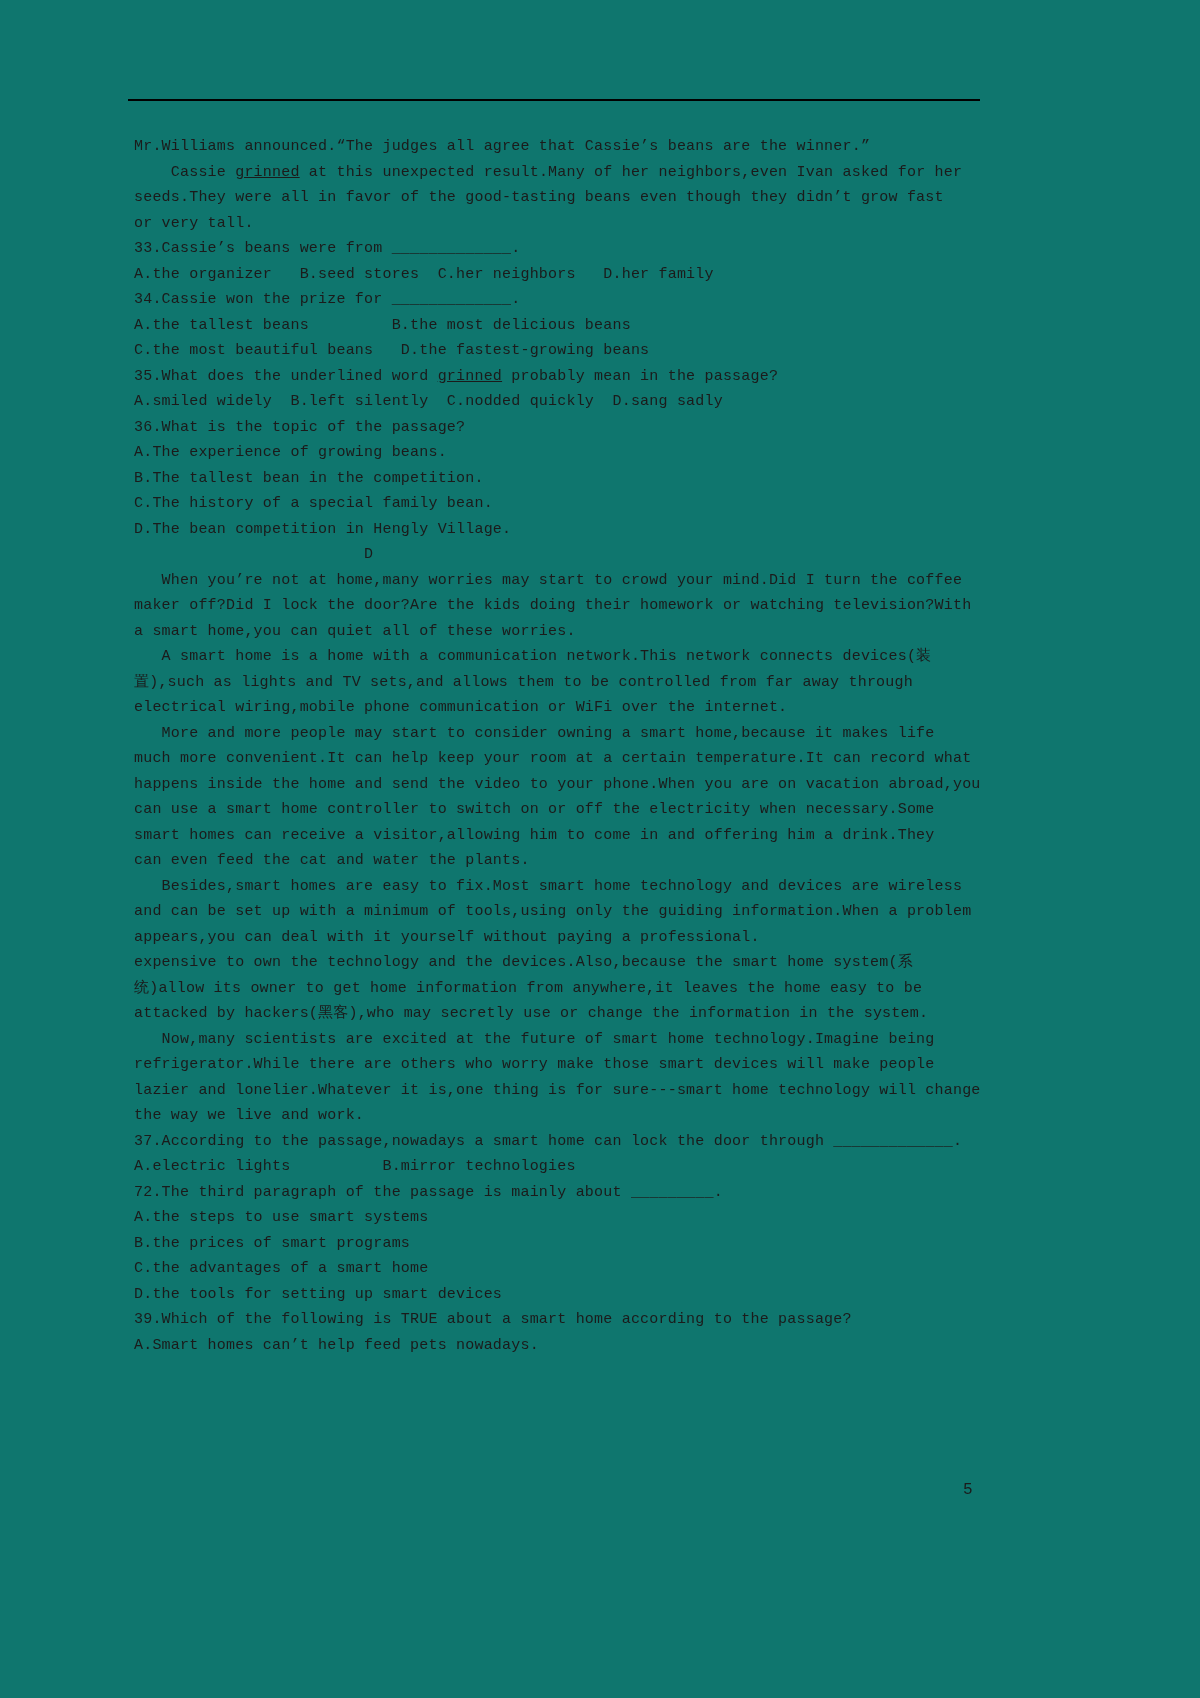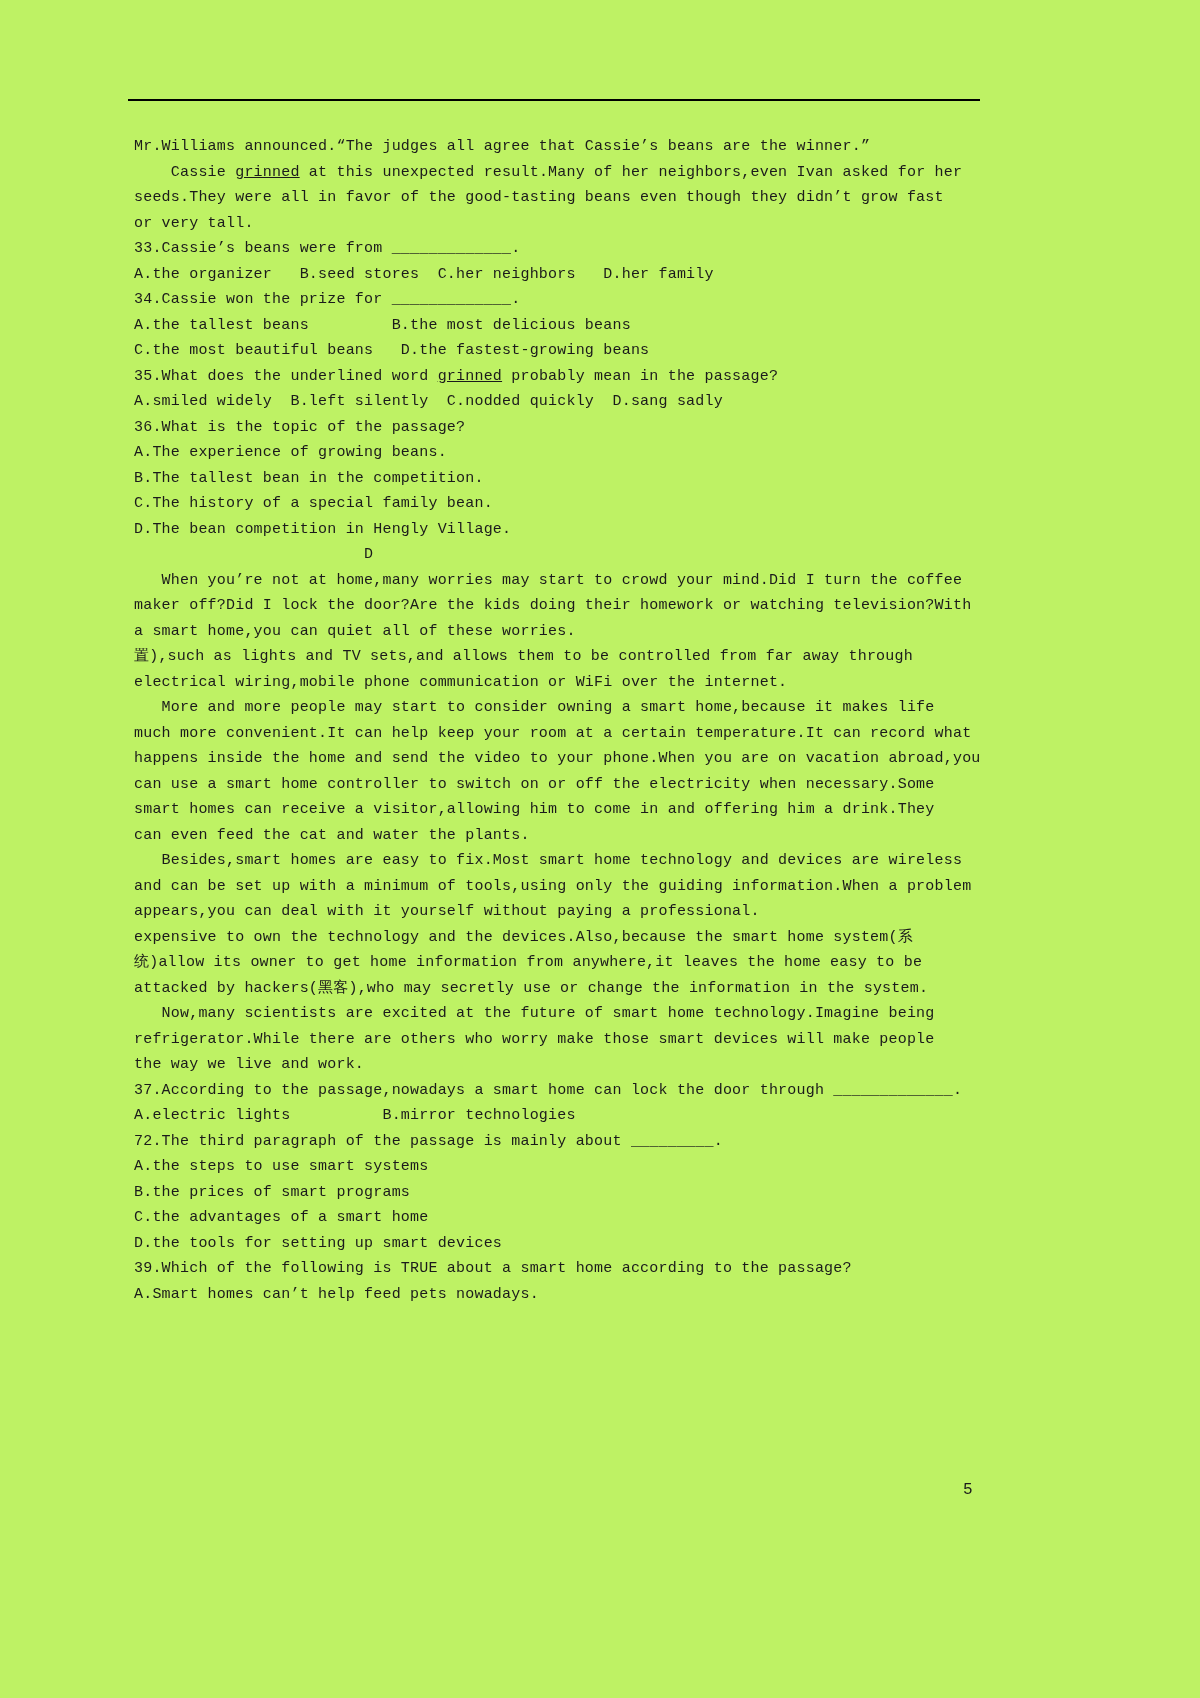--- a/index.html
+++ b/index.html
@@ -4,21 +4,21 @@
 <style>
   html, body {
     margin: 0;
     padding: 0;
     background: #ffffff;
   }
   .page {
     position: relative;
     width: 1200px;
     height: 1698px;
-    background: #bef264;
+    background: #0f766e;
     overflow: hidden;
     font-family: "Liberation Mono", "DejaVu Sans Mono", monospace;
     color: #1b1b1b;
   }
   .top-rule {
     position: absolute;
     left: 128px;
     top: 99px;
     width: 852px;
     height: 0;
@@ -67,36 +67,38 @@
       <div class="line"><span>A.smiled widely  B.left silently  C.nodded quickly  D.sang sadly</span></div>
       <div class="line"><span>36.What is the topic of the passage?</span></div>
       <div class="line"><span>A.The experience of growing beans.</span></div>
       <div class="line"><span>B.The tallest bean in the competition.</span></div>
       <div class="line"><span>C.The history of a special family bean.</span></div>
       <div class="line"><span>D.The bean competition in Hengly Village.</span></div>
       <div class="line"><span>                         D</span></div>
       <div class="line"><span>   When you’re not at home,many worries may start to crowd your mind.Did I turn the coffee</span></div>
       <div class="line"><span>maker off?Did I lock the door?Are the kids doing their homework or watching television?With</span></div>
       <div class="line"><span>a smart home,you can quiet all of these worries.</span></div>
+      <div class="line"><span>   A smart home is a home with a communication network.This network connects devices(装</span></div>
       <div class="line"><span>置),such as lights and TV sets,and allows them to be controlled from far away through</span></div>
       <div class="line"><span>electrical wiring,mobile phone communication or WiFi over the internet.</span></div>
       <div class="line"><span>   More and more people may start to consider owning a smart home,because it makes life</span></div>
       <div class="line"><span>much more convenient.It can help keep your room at a certain temperature.It can record what</span></div>
       <div class="line"><span>happens inside the home and send the video to your phone.When you are on vacation abroad,you</span></div>
       <div class="line"><span>can use a smart home controller to switch on or off the electricity when necessary.Some</span></div>
       <div class="line"><span>smart homes can receive a visitor,allowing him to come in and offering him a drink.They</span></div>
       <div class="line"><span>can even feed the cat and water the plants.</span></div>
       <div class="line"><span>   Besides,smart homes are easy to fix.Most smart home technology and devices are wireless</span></div>
       <div class="line"><span>and can be set up with a minimum of tools,using only the guiding information.When a problem</span></div>
       <div class="line"><span>appears,you can deal with it yourself without paying a professional.</span></div>
       <div class="line"><span>expensive to own the technology and the devices.Also,because the smart home system(系</span></div>
       <div class="line"><span>统)allow its owner to get home information from anywhere,it leaves the home easy to be</span></div>
       <div class="line"><span>attacked by hackers(黑客),who may secretly use or change the information in the system.</span></div>
       <div class="line"><span>   Now,many scientists are excited at the future of smart home technology.Imagine being</span></div>
       <div class="line"><span>refrigerator.While there are others who worry make those smart devices will make people</span></div>
+      <div class="line"><span>lazier and lonelier.Whatever it is,one thing is for sure---smart home technology will change</span></div>
       <div class="line"><span>the way we live and work.</span></div>
       <div class="line"><span>37.According to the passage,nowadays a smart home can lock the door through _____________.</span></div>
       <div class="line"><span>A.electric lights          B.mirror technologies</span></div>
       <div class="line"><span>72.The third paragraph of the passage is mainly about _________.</span></div>
       <div class="line"><span>A.the steps to use smart systems</span></div>
       <div class="line"><span>B.the prices of smart programs</span></div>
       <div class="line"><span>C.the advantages of a smart home</span></div>
       <div class="line"><span>D.the tools for setting up smart devices</span></div>
       <div class="line"><span>39.Which of the following is TRUE about a smart home according to the passage?</span></div>
       <div class="line"><span>A.Smart homes can’t help feed pets nowadays.</span></div>

